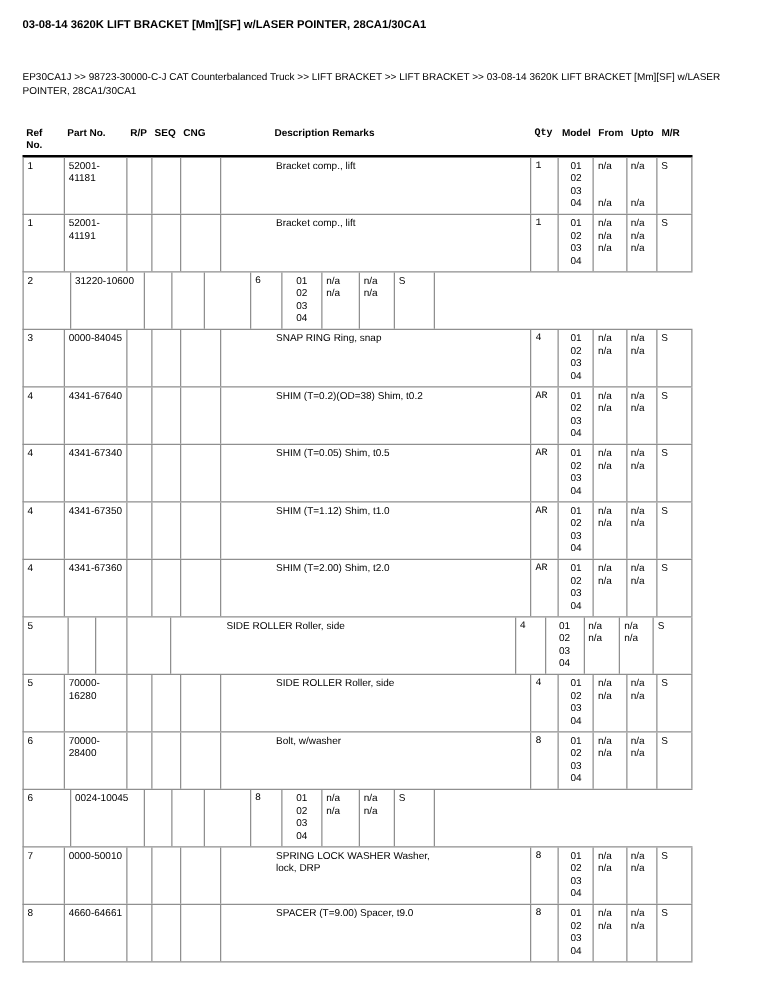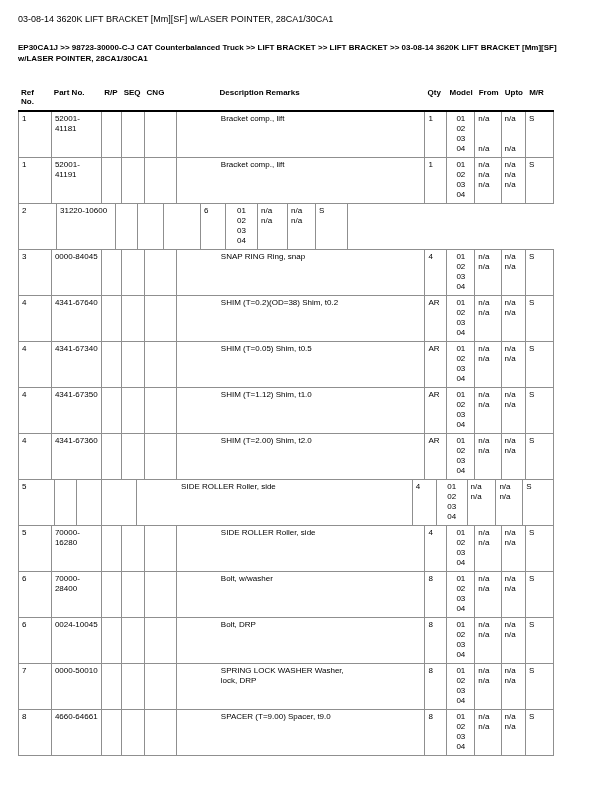--- a/index.html
+++ b/index.html
@@ -12,27 +12,27 @@
   }
   .page {
     width: 612px; height: 792px;
     padding: 14px 18px 0 18px;
     background: #fff;
     overflow: hidden;
     position: relative;
   }
   .title {
     font-size: 9px;
-    font-weight: normal;
+    font-weight: bold;
     line-height: 11px;
-    margin-bottom: 17px;
+    margin-bottom: 31px;
   }
   .breadcrumb {
     font-size: 8px;
-    font-weight: bold;
+    font-weight: normal;
     line-height: 11px;
     width: 576px;
     margin-bottom: 22px;
   }
   .table { width: 536px; font-size: 8px; }
   .thead {
     display: flex;
     font-weight: bold;
     border-bottom: 2px solid #000;
     padding-bottom: 4px;
@@ -50,21 +50,21 @@
     padding: 2px 3px;
     line-height: 10px;
   }
   
   .c.ref   { width: 38px; }
   .c.part  { width: 59px; }
   .c.rp    { width: 22px; }
   .c.seq   { width: 26px; }
   .c.cng   { width: 37px; }
   .c.desc  { width: 247px; white-space: pre-line; margin-left: 41px; }
-  .c.qty   { width: 25px; }
+  .c.qty   { width: 25px; font-family: Liberation Mono, monospace; }
   .c.model { width: 32px; text-align: center; }
   .c.from  { width: 30px; }
   .c.upto  { width: 28px; }
   .c.mr    { width: 32px; }
   .mline { height: 10px; line-height: 10px; min-height: 10px; }
 </style>
 </head>
 <body>
 
 <div class="page">
@@ -390,21 +390,20 @@
             <div class="mline"></div>
           </div>
           <div class="c mr">S</div>
         </div>
         <div class="trow">
           <div class="c ref">6</div>
           <div class="c part">0024-10045</div>
           <div class="c rp"></div>
           <div class="c seq"></div>
           <div class="c cng"></div>
-          <div class="c desc">Bolt, DRP</div>
           <div class="c qty">8</div>
           <div class="c model">
             <div class="mline">01</div>
             <div class="mline">02</div>
             <div class="mline">03</div>
             <div class="mline">04</div>
           </div>
           <div class="c from">
             <div class="mline">n/a</div>
             <div class="mline">n/a</div>

